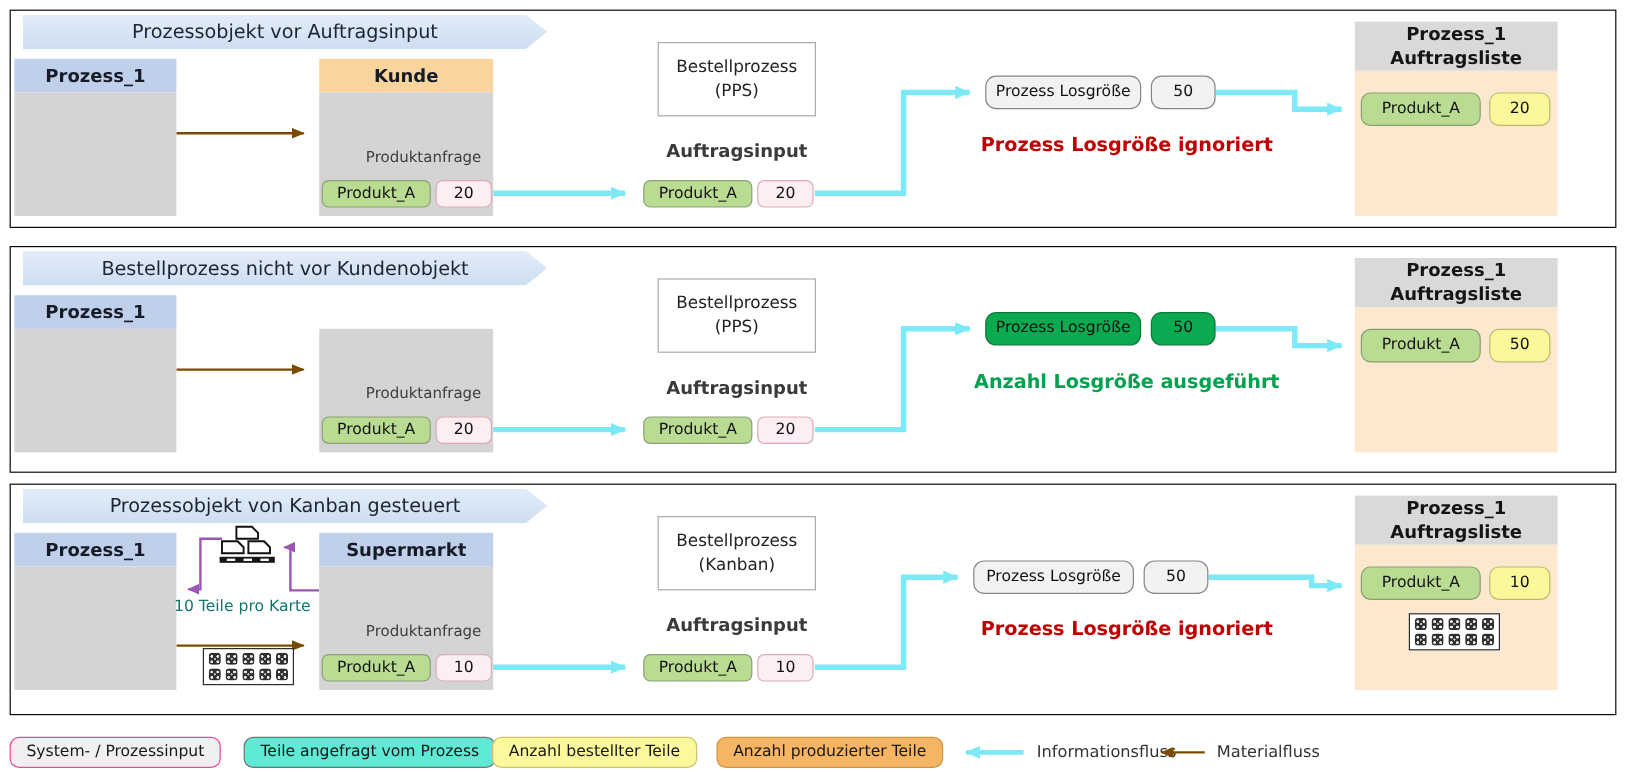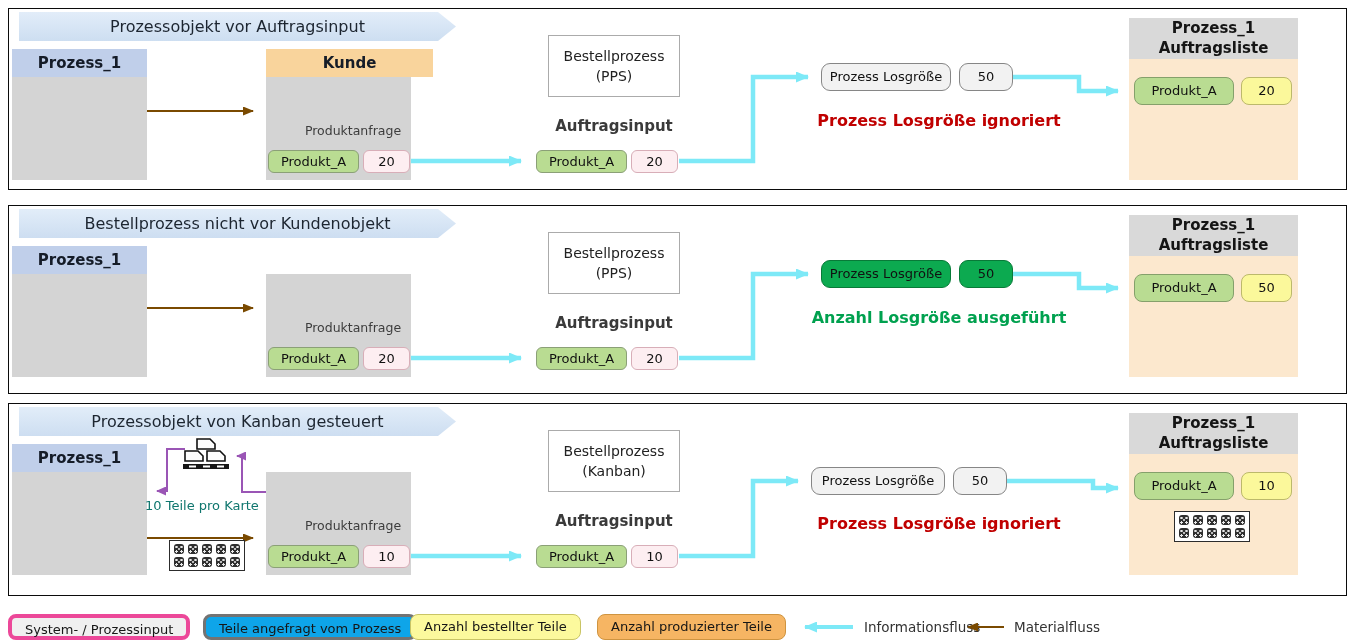--- a/index.html
+++ b/index.html
@@ -19,21 +19,21 @@
     font-size:16px; color:#1c2530; }
 
   .pbox-header { position:absolute; height:28px; display:flex; align-items:center;
     justify-content:center; font-weight:bold; font-size:15px; color:#151c28; }
   .pbox-body { position:absolute; background:#d4d4d4; }
   .hdr-blue   { background:#c0cfea; }
   .hdr-orange { background:#f9d49c; }
 
   .left-hdr  { left:3px;  top:40px; width:135px; }
   .left-body { left:3px;  top:68px; width:135px; height:103px; }
-  .right-hdr  { left:257px; top:40px; width:167px; }
+  .right-hdr  { left:257px; top:40px; width:145px; }
   .right-body { left:257px; top:68px; width:145px; height:103px; }
 
   .request-label { position:absolute; left:257px; top:114px; width:174px;
     text-align:center; font-size:12.5px; color:#3d3d3d; }
 
   .chip { position:absolute; height:23px; line-height:21px; text-align:center;
     border-radius:6px; font-size:13px; color:#111; }
   .chip.product  { width:91px; background:#b9dc92; border:1px solid #8ba077; }
   .chip.qty-pink { width:47px; background:#fdeef1; border:1px solid #d8aeb8; }
 
@@ -76,22 +76,22 @@
       radial-gradient(circle at 5px 5px,#bdbdbd .8px,rgba(0,0,0,0) 1.1px),
       radial-gradient(circle at 2.5px 7.5px,#e9e9e9 1px,rgba(0,0,0,0) 1.35px),
       radial-gradient(circle at 7.5px 7.5px,#e9e9e9 1px,rgba(0,0,0,0) 1.35px); }
 
   .overlay { position:absolute; left:0; top:0; width:100%; height:100%; pointer-events:none; }
   .kanban-icon { position:absolute; left:170px; top:33px; }
 
   .legend { position:absolute; left:0; top:614px; width:1355px; height:28px; }
   .legend-chip { position:absolute; top:0; height:26px; line-height:24px; padding:0 13px;
     border-radius:8px; font-size:13px; color:#161616; white-space:nowrap; }
-  .lg-input  { left:8px;   background:#f0f0f0; border:4px solid #ec4899; }
-  .lg-pink   { left:203px; background:#0ea5e9; border:3px solid #737373; }
+  .lg-input  { left:8px;   background:#f0f0f0; border:1px solid #ec4899; }
+  .lg-pink   { left:203px; background:#5eead4; border:1px solid #737373; }
   .lg-yellow { left:410px; background:#fcf99d; border:1px solid #c9c465; }
   .lg-orange { left:597px; background:#f6b563; border:1px solid #cf9440; }
   .legend-label { position:absolute; top:0; line-height:26px; font-size:13.5px; color:#333; }
   .ll-info { left:864px; } .ll-mat { left:1014px; }
   .legend-arrow { position:absolute; top:0; }
 </style>
 </head>
 <body>
 
 <section class="panel" id="panel1">
@@ -199,20 +199,21 @@
     <polyline points="257,88 233,88 233,52 228,52" fill="none" stroke="#9a55b5" stroke-width="2" marker-end="url(#pu3)"></polyline>
     <polyline points="402,152 512,152" fill="none" stroke="#7de9f7" stroke-width="4.5" marker-end="url(#cy3)"></polyline>
     <polyline points="670,152 744,152 744,77 789,77" fill="none" stroke="#7de9f7" stroke-width="4.5" marker-end="url(#cy3)"></polyline>
     <polyline points="998,77 1084,77 1084,84 1109,84" fill="none" stroke="#7de9f7" stroke-width="4.5" marker-end="url(#cy3)"></polyline>
   </svg>
   <div class="banner">
       <span>Prozessobjekt von Kanban gesteuert</span>
     </div>
   <div class="pbox-header hdr-blue left-hdr">Prozess_1</div>
   <div class="pbox-body left-body"></div>
+  <div class="pbox-header hdr-blue right-hdr">Supermarkt</div>
   <div class="pbox-body right-body"></div>
 
   <svg class="kanban-icon" width="56" height="38" viewBox="0 0 56 38">
     <path d="M18 2 h13 l5 5 v5 h-18 z" fill="#fdfdfd" stroke="#111" stroke-width="1.6"></path>
     <path d="M6 14 h13 l5 5 v5 h-18 z" fill="#fdfdfd" stroke="#111" stroke-width="1.6"></path>
     <path d="M28 14 h13 l5 5 v5 h-18 z" fill="#fdfdfd" stroke="#111" stroke-width="1.6"></path>
     <rect x="4" y="27" width="46" height="5" fill="#161616"></rect>
     <rect x="10" y="28.5" width="7" height="2" fill="#fff"></rect>
     <rect x="24" y="28.5" width="7" height="2" fill="#fff"></rect>
     <rect x="38" y="28.5" width="7" height="2" fill="#fff"></rect>

